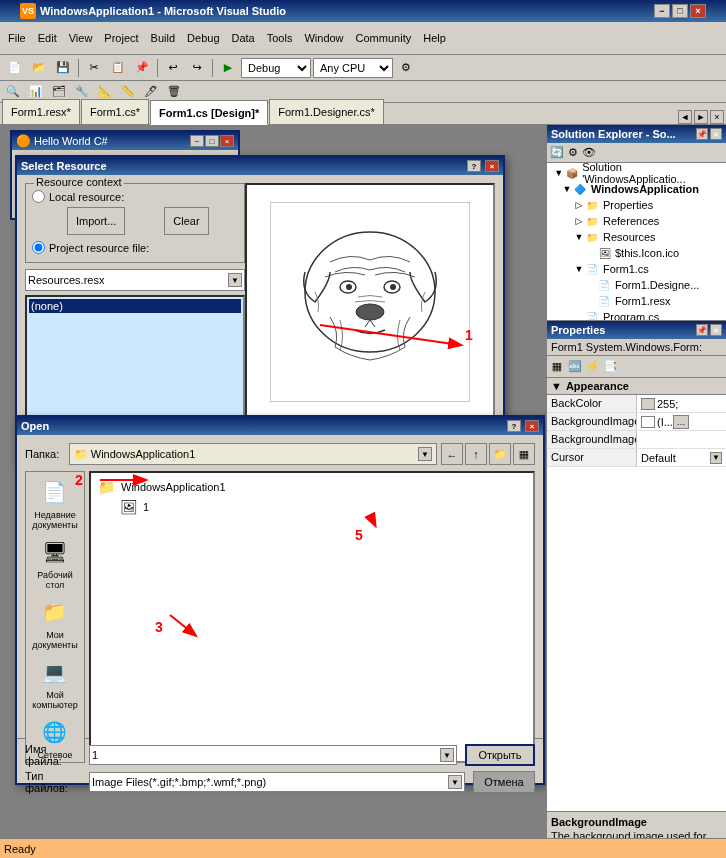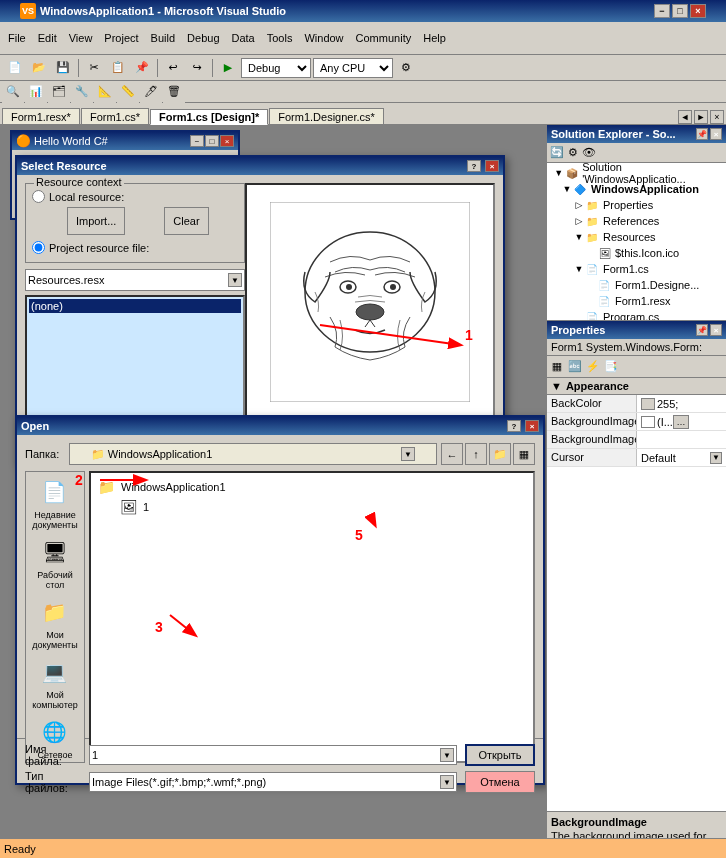--- a/index.html
+++ b/index.html
@@ -103,21 +103,21 @@
     
     .tab-bar {
       background: #d4d0c8;
       height: 22px;
       display: flex;
       align-items: flex-end;
       padding: 0 2px;
       border-bottom: 1px solid #808080;
     }
     .tab {
-      height: 16px;
+      height: 25px;
       padding: 0 8px;
       border: 1px solid #808080;
       border-bottom: none;
       background: #ece9d8;
       cursor: pointer;
       display: flex; align-items: center;
       font-size: 11px;
       margin-right: 1px;
     }
     .tab.active {
@@ -493,21 +493,21 @@
     .папка-label {
       font-size: 11px;
       width: 40px;
     }
     .папка-combo {
       flex: 1;
       height: 22px;
       background: #ece9d8;
       border: 1px solid #808080;
       font-size: 11px;
-      padding: 0 21px;
+      padding: 0 4px;
       display: flex; align-items: center; justify-content: space-between;
     }
     .nav-buttons {
       display: flex; gap: 2px;
     }
     .nav-btn {
       width: 22px; height: 22px;
       background: #d4d0c8;
       border: 1px solid #808080;
       display: flex; align-items: center; justify-content: center;
@@ -585,22 +585,22 @@
       font-size: 11px; padding: 0 2px;
       display: flex; align-items: center; justify-content: space-between;
     }
     .open-btn {
       width: 70px; height: 22px;
       background: #d4d0c8;
       border: 2px solid #0a246a;
       cursor: pointer; font-size: 11px;
     }
     .cancel-btn {
-      width: 70px; height: 22px;
-      background: #fca5a5;
+      width: 62px; height: 22px;
+      background: #a3a3a3;
       border: 1px solid #808080;
       cursor: pointer; font-size: 11px;
     }
 
     
     .arrow-overlay {
       position: absolute;
       top: 0; left: 0;
       width: 100%; height: 100%;
       pointer-events: none;

